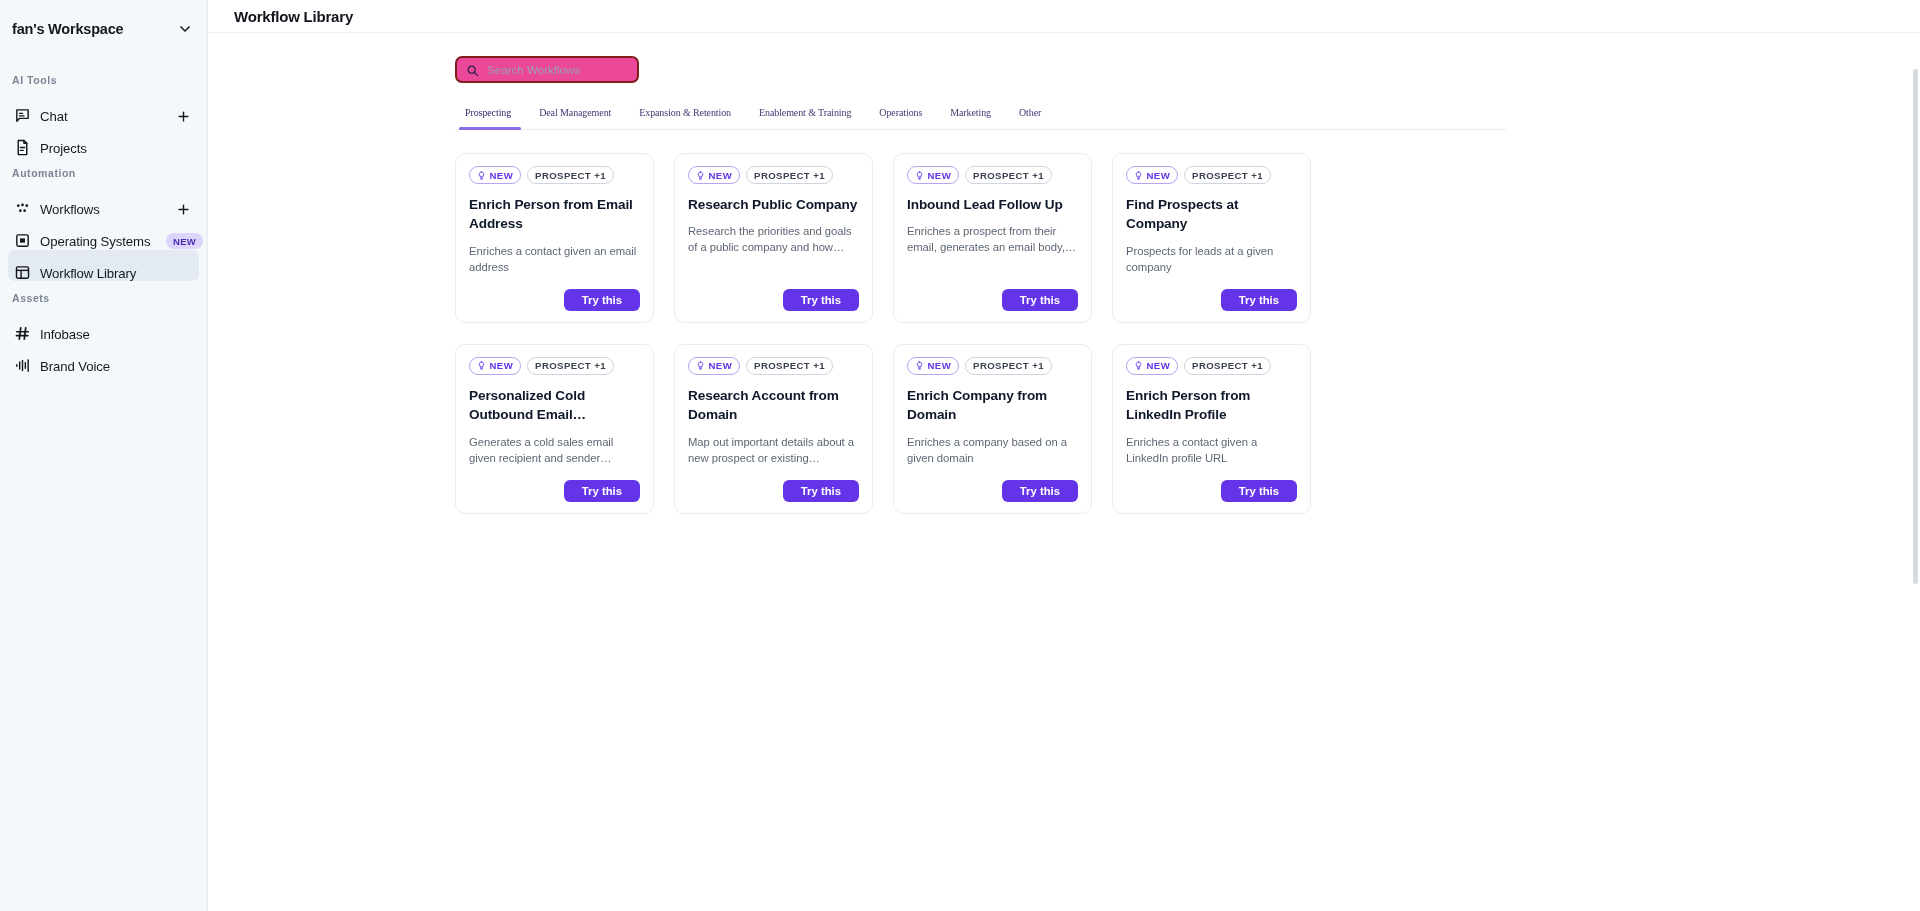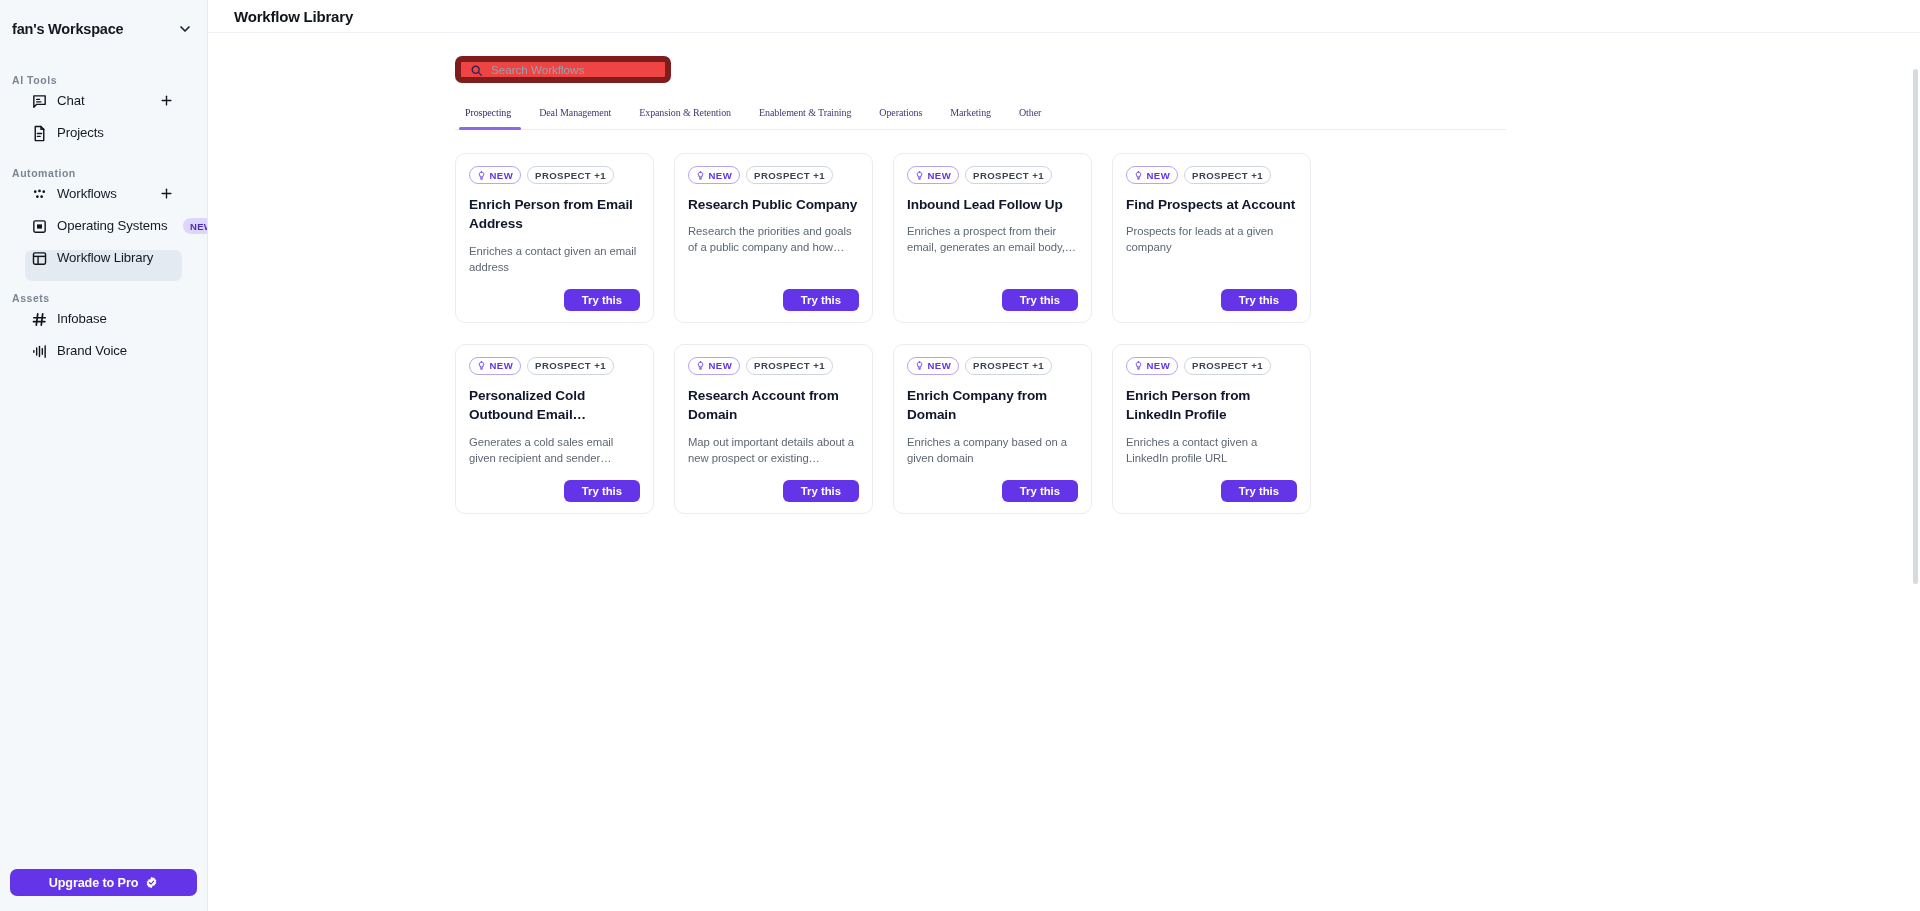--- a/index.html
+++ b/index.html
@@ -32,22 +32,22 @@
   }
   .chev { width: 16px; height: 16px; color: #1d2433; flex: 0 0 16px; }
 
   .nav-body { flex: 1; padding-top: 6px; overflow: hidden; }
   .sec-label {
     font-size: 10.5px; font-weight: bold; color: #7b8595;
     letter-spacing: 0.55px; padding: 0 0 0 12px;
     margin: 11px 0 7px 0;
   }
   .nav-item {
-    display: flex; align-items: flex-start;
-    height: 31px; margin: 1px 25px; padding: 0 8px 0 6px;
+    display: flex; align-items: flex-end;
+    height: 31px; margin: 1px 8px; padding: 0 8px 0 6px;
     border-radius: 7px; gap: 9px; cursor: pointer;
     color: #1b2230;
   }
   .nav-item.active { background: #e4eaf1; }
   .nav-ico { width: 17px; height: 17px; flex: 0 0 17px; color: #11151c; }
   .nav-ico svg { display: block; width: 17px; height: 17px; }
   .nav-label { font-size: 13.2px; color: #141a24; white-space: nowrap; letter-spacing: -0.1px; }
   .nav-plus {
     margin-left: auto; width: 15px; height: 15px; color: #14181f;
     flex: 0 0 15px;
@@ -79,23 +79,23 @@
   .page-title { font-size: 15px; font-weight: bold; color: #10141b; letter-spacing: -0.2px; }
 
   .content-scroll {
     flex: 1; overflow: hidden; position: relative;
     padding-top: 23px;
   }
   .content-inner { width: 1051px; margin-left: 247px; }
 
   .search-row { display: flex; margin-bottom: 24px; }
   .search-box {
-    width: 216px; height: 27px;
-    border: 6px solid #7f1d1d; border-radius: 7px;
-    background: #ef4444; display: flex; align-items: center;
+    width: 184px; height: 27px;
+    border: 2px solid #7f1d1d; border-radius: 7px;
+    background: #ec4899; display: flex; align-items: center;
     padding: 0 9px; gap: 8px;
   }
   .search-ico { width: 13px; height: 13px; flex: 0 0 13px; color: #2c2151; }
   .search-input {
     border: none; outline: none; background: transparent;
     font-size: 11.6px; color: #2b3240; width: 100%;
     font-family: "Liberation Sans", sans-serif;
   }
   .search-input::placeholder { color: #9aa2ad; }
 
@@ -271,31 +271,20 @@
               <line x1="12" y1="5" x2="12" y2="19"></line>
               <line x1="16" y1="8" x2="16" y2="16"></line>
               <line x1="20" y1="4" x2="20" y2="20"></line>
             </svg>
         </span>
         <span class="nav-label">Brand Voice</span>
       </div>
 
     </div>
 
-    <div class="sidebar-foot">
-      <button class="upgrade-btn">
-        <span>Upgrade to Pro</span>
-        <span class="verified">
-          <svg viewBox="0 0 24 24" fill="#ffffff">
-              <path d="M12 1.5l2.4 1.9 3-.3 1 2.9 2.6 1.6-1.1 2.9 1.1 2.9-2.6 1.6-1 2.9-3-.3L12 22.5l-2.4-1.9-3 .3-1-2.9L3 16.4l1.1-2.9L3 10.6l2.6-1.6 1-2.9 3 .3z"></path>
-              <polyline points="8 12 11 15 16 9.5" fill="none" stroke="#6334e8" stroke-width="2.2" stroke-linecap="round" stroke-linejoin="round"></polyline>
-            </svg>
-        </span>
-      </button>
-    </div>
   </aside>
 
   <main class="main">
     <div class="main-header">
       <span class="page-title">Workflow Library</span>
     </div>
 
     <div class="content-scroll">
       <div class="content-inner">
 
@@ -393,21 +382,21 @@
                   <svg viewBox="0 0 24 24" fill="none" stroke="#6334e8" stroke-width="2.4" stroke-linecap="round">
                       <path d="M12 2.5a6 6 0 0 0-3.6 10.8V16h7.2v-2.7A6 6 0 0 0 12 2.5z"></path>
                       <line x1="9.4" y1="19" x2="14.6" y2="19"></line>
                       <line x1="10.4" y1="21.8" x2="13.6" y2="21.8"></line>
                     </svg>
                 </span>
                 <span>NEW</span>
               </span>
               <span class="chip">PROSPECT +1</span>
             </div>
-            <div class="card-title">Find Prospects at Account</div>
+            <div class="card-title">Find Prospects at Company</div>
             <div class="card-desc">Prospects for leads at a given company</div>
             <div class="card-foot">
               <button class="try-btn">Try this</button>
             </div>
           </div>
 
           <div class="card">
             <div class="chips">
               <span class="chip new">
                 <span class="bulb">

